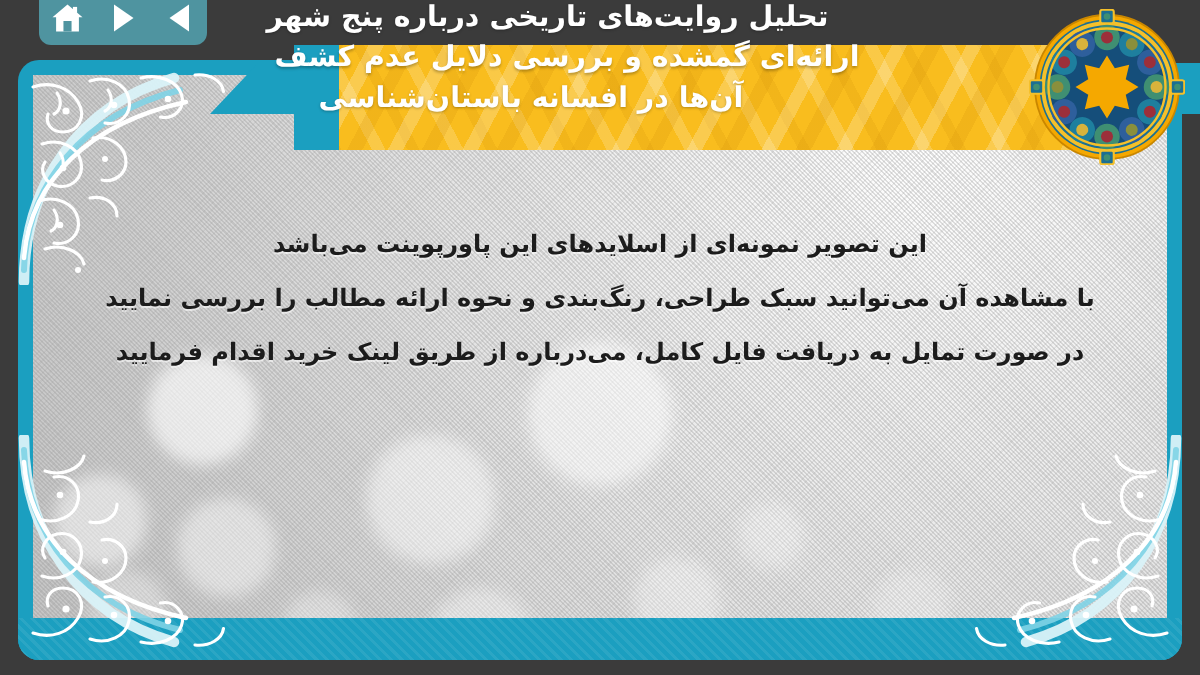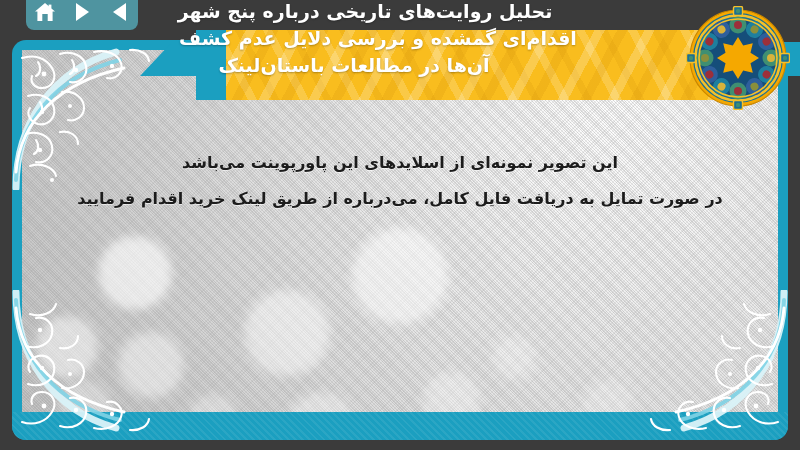--- a/index.html
+++ b/index.html
@@ -248,38 +248,39 @@
             <circle cx="28" cy="110" r="2.2"></circle>
         </g>
       </svg>
     </div>
 
     <div class="bottombar"></div>
   </div>
 
   <div class="bodytext">
     <span class="bl">این تصویر نمونه‌ای از اسلایدهای این پاورپوینت می‌باشد</span>
+    <span class="bl">با مشاهده آن می‌توانید سبک طراحی، رنگ‌بندی و نحوه ارائه مطالب را بررسی نمایید</span>
     <span class="bl">در صورت تمایل به دریافت فایل کامل، می‌درباره از طریق لینک خرید اقدام فرمایید</span>
   </div>
 
   <div class="teal-band">
     <svg viewBox="0 0 800 34" width="800" height="34" preserveAspectRatio="none" aria-hidden="true">
       <polygon points="0,34 0,34 140,34 172,0 800,0 800,34" fill="#1b9fc0"></polygon>
     </svg>
   </div>
 
   <div class="ybanner">
     <div class="ybanner-bg"></div>
     <div class="tip"></div>
   </div>
 
   <div class="title">
     <span class="tl">تحلیل روایت‌های تاریخی درباره پنج شهر</span>
-    <span class="tl">اقدام‌ای گمشده و بررسی دلایل عدم کشف</span>
-    <span class="tl">آن‌ها در مطالعات باستان‌لینک</span>
+    <span class="tl">ارائه‌ای گمشده و بررسی دلایل عدم کشف</span>
+    <span class="tl">آن‌ها در افسانه باستان‌شناسی</span>
   </div>
 
   <div class="medallion">
     <svg viewBox="0 0 104 104" width="104" height="104" aria-hidden="true">
       <defs>
         <clipPath id="mclip">
             <circle cx="52" cy="52" r="47"></circle>
           </clipPath>
       </defs>
       <circle cx="52" cy="52" r="48" fill="#f5a800" stroke="#c98700" stroke-width="1.2"></circle>

